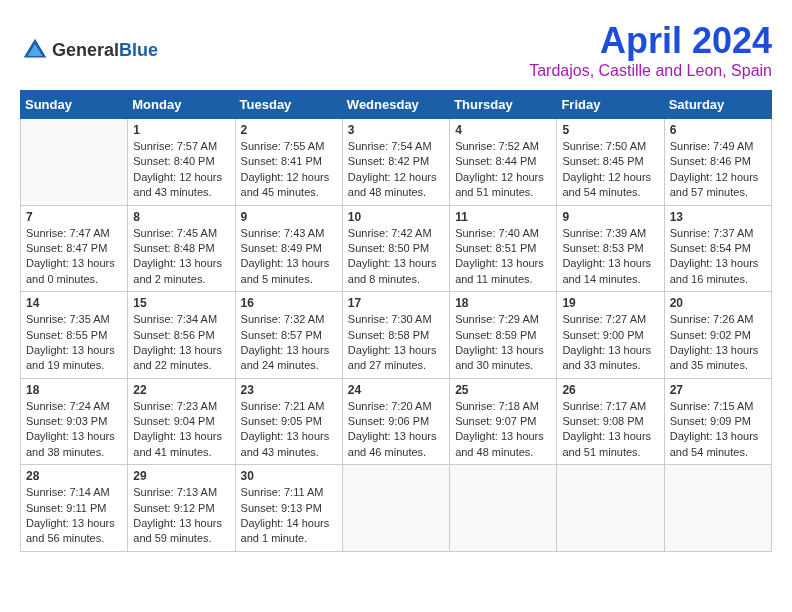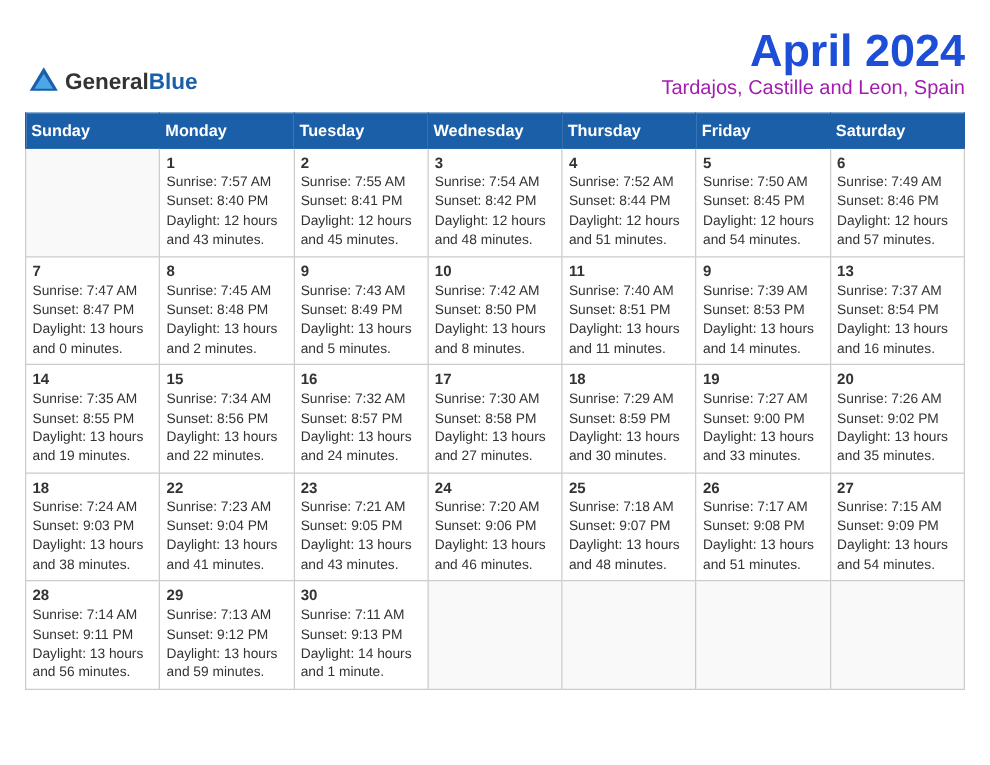--- a/index.html
+++ b/index.html
@@ -6,21 +6,21 @@
     body {
       font-family: Arial, sans-serif;
       background: #fff;
       width: 792px;
       min-height: 612px;
       padding: 20px;
     }
     .header {
       display: flex;
       justify-content: space-between;
-      align-items: flex-end;
+      align-items: center;
       margin-bottom: 10px;
     }
     .logo {
       display: flex;
       align-items: center;
     }
     .logo-text-general {
       font-size: 18px;
       font-weight: bold;
       color: #333;

